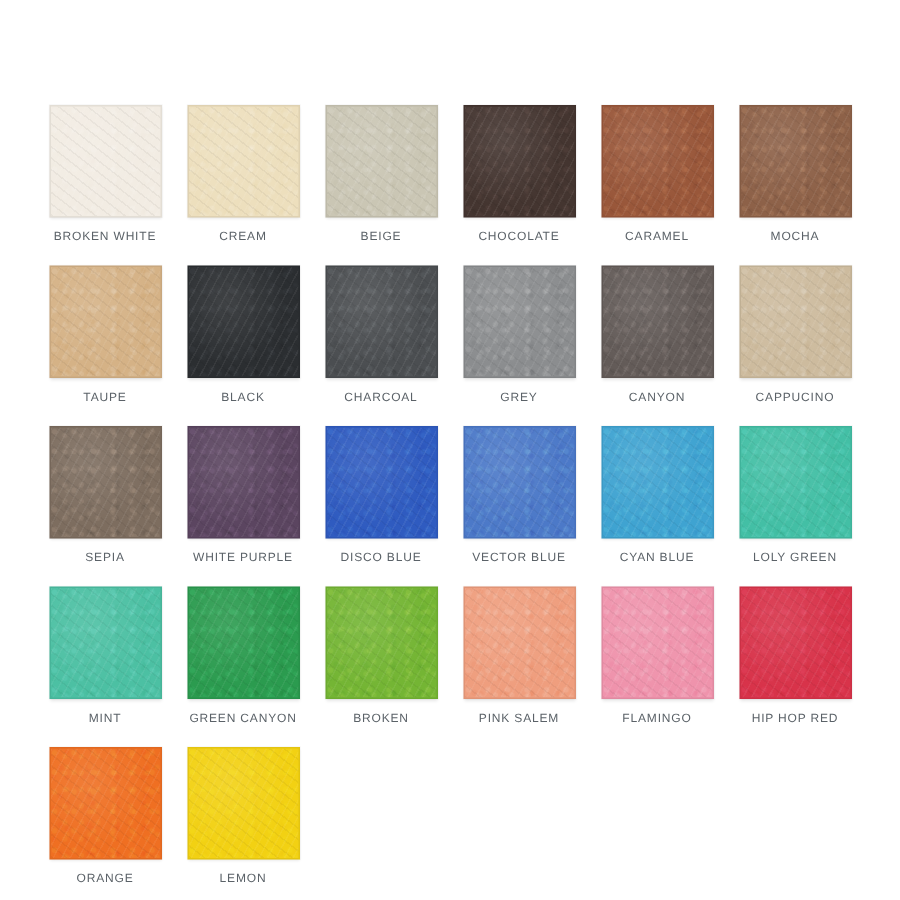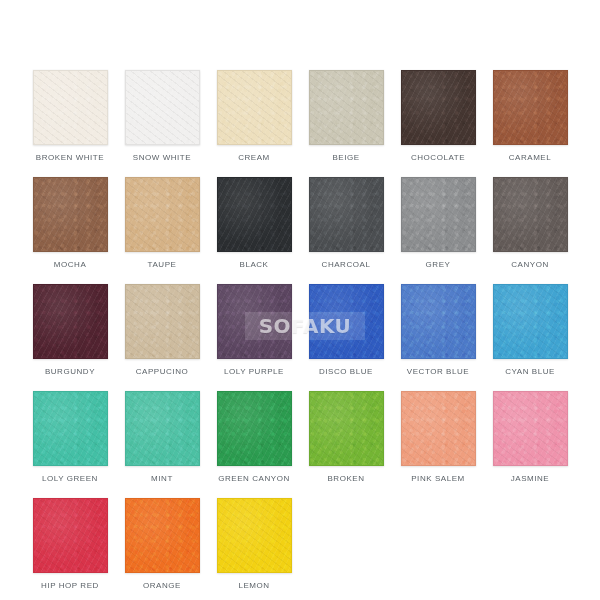--- a/index.html
+++ b/index.html
@@ -109,24 +109,20 @@
 <body>
 
 <div id="swatch-board">
 
   <div class="swatch-grid">
       <div class="swatch-cell">
         <div class="swatch-chip" style="background-color: rgb(242, 236, 227);"></div>
         <div class="swatch-label">BROKEN WHITE</div>
       </div>
       <div class="swatch-cell">
-        <div class="swatch-chip" style="background-color: rgb(241, 240, 239);"></div>
-        <div class="swatch-label">SNOW WHITE</div>
-      </div>
-      <div class="swatch-cell">
         <div class="swatch-chip" style="background-color: rgb(237, 223, 189);"></div>
         <div class="swatch-label">CREAM</div>
       </div>
       <div class="swatch-cell">
         <div class="swatch-chip" style="background-color: rgb(202, 198, 180);"></div>
         <div class="swatch-label">BEIGE</div>
       </div>
       <div class="swatch-cell">
         <div class="swatch-chip" style="background-color: rgb(68, 53, 48);"></div>
         <div class="swatch-label">CHOCOLATE</div>
@@ -153,30 +149,30 @@
       </div>
       <div class="swatch-cell">
         <div class="swatch-chip" style="background-color: rgb(139, 141, 143);"></div>
         <div class="swatch-label">GREY</div>
       </div>
       <div class="swatch-cell">
         <div class="swatch-chip" style="background-color: rgb(99, 91, 88);"></div>
         <div class="swatch-label">CANYON</div>
       </div>
       <div class="swatch-cell">
-        <div class="swatch-chip" style="background-color: rgb(81, 35, 48);"></div>
-        <div class="swatch-label">BURGUNDY</div>
-      </div>
-      <div class="swatch-cell">
         <div class="swatch-chip" style="background-color: rgb(205, 187, 158);"></div>
         <div class="swatch-label">CAPPUCINO</div>
       </div>
       <div class="swatch-cell">
+        <div class="swatch-chip" style="background-color: rgb(125, 109, 95);"></div>
+        <div class="swatch-label">SEPIA</div>
+      </div>
+      <div class="swatch-cell">
         <div class="swatch-chip" style="background-color: rgb(91, 69, 96);"></div>
-        <div class="swatch-label">LOLY PURPLE</div>
+        <div class="swatch-label">WHITE PURPLE</div>
       </div>
       <div class="swatch-cell">
         <div class="swatch-chip" style="background-color: rgb(47, 91, 192);"></div>
         <div class="swatch-label">DISCO BLUE</div>
       </div>
       <div class="swatch-cell">
         <div class="swatch-chip" style="background-color: rgb(76, 121, 200);"></div>
         <div class="swatch-label">VECTOR BLUE</div>
       </div>
       <div class="swatch-cell">
@@ -198,33 +194,30 @@
       <div class="swatch-cell">
         <div class="swatch-chip" style="background-color: rgb(116, 181, 52);"></div>
         <div class="swatch-label">BROKEN</div>
       </div>
       <div class="swatch-cell">
         <div class="swatch-chip" style="background-color: rgb(239, 158, 126);"></div>
         <div class="swatch-label">PINK SALEM</div>
       </div>
       <div class="swatch-cell">
         <div class="swatch-chip" style="background-color: rgb(239, 147, 172);"></div>
-        <div class="swatch-label">JASMINE</div>
+        <div class="swatch-label">FLAMINGO</div>
       </div>
       <div class="swatch-cell">
         <div class="swatch-chip" style="background-color: rgb(216, 51, 74);"></div>
         <div class="swatch-label">HIP HOP RED</div>
       </div>
       <div class="swatch-cell">
         <div class="swatch-chip" style="background-color: rgb(239, 111, 34);"></div>
         <div class="swatch-label">ORANGE</div>
       </div>
       <div class="swatch-cell">
         <div class="swatch-chip" style="background-color: rgb(242, 209, 19);"></div>
         <div class="swatch-label">LEMON</div>
       </div>
     </div>
 
-  <div id="watermark">
-    <span class="wm-text">SOFAKU</span>
-  </div>
 
 </div>
 
 </body></html>

